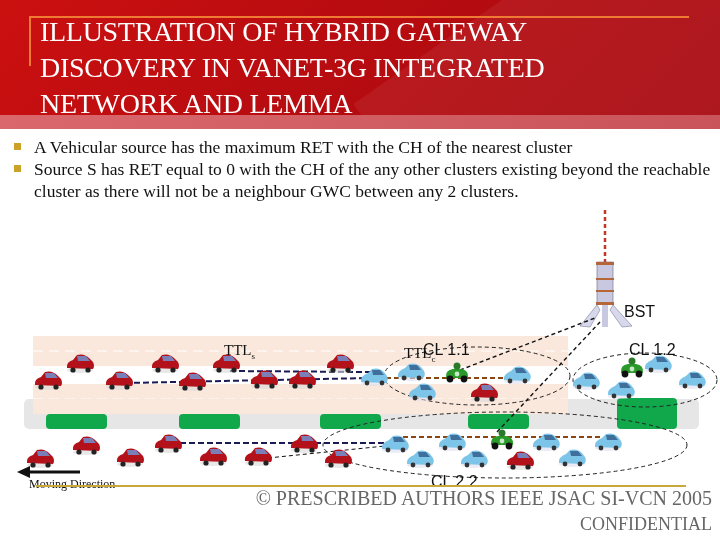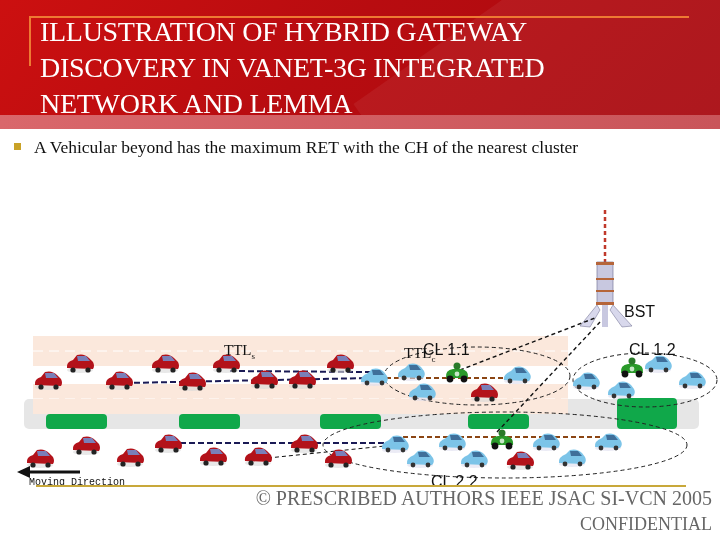--- a/index.html
+++ b/index.html
@@ -23,39 +23,43 @@
   .bullets { position: absolute; left: 12px; top: 136px; width: 700px; font-size: 17.5px; color: #111; line-height: 22px; }
   .bullet { position: relative; padding-left: 22px; margin-bottom: 0px; }
   .bullet .marker { position: absolute; left: 2px; top: 7px; width: 7px; height: 7px; background: #c9a227; }
   .diagram { position: absolute; left: 0; top: 0; width: 720px; height: 540px; }
   .lbl { position: absolute; font-family: "Liberation Sans", sans-serif; font-size: 16px; color: #111; }
   .ttl { position: absolute; font-family: "Liberation Serif", serif; font-size: 15px; color: #111; }
   .ttl sub { font-size: 9px; }
   .footer-line { position: absolute; left: 36px; top: 485px; width: 650px; height: 2px; background: #c8a83a; }
   .footer1 { position: absolute; right: 8px; top: 487px; font-size: 20px; color: #666; font-family: "Liberation Serif", serif; }
   .footer2 { position: absolute; right: 8px; top: 514px; font-size: 18px; color: #666; font-family: "Liberation Serif", serif; }
-  .moving { position: absolute; left: 29px; top: 477px; font-family: Liberation Mono, monospace; font-size: 10px; color: #111; }
+  .moving { position: absolute; left: 29px; top: 477px; font-family: Liberation Serif, serif; font-size: 12px; color: #111; }
 </style>
 </head>
 <body>
 
 <div class="title-band"></div>
 <div class="title-stripe"></div>
 <div class="title-frame-top"></div>
 <div class="title-frame-left"></div>
 <div class="title-text">
   <div>ILLUSTRATION OF HYBRID GATEWAY</div>
   <div>DISCOVERY IN VANET-3G INTEGRATED</div>
   <div>NETWORK AND LEMMA</div>
 </div>
 
 <div class="bullets">
   <div class="bullet">
     <span class="marker"></span>
-    <span>A Vehicular beyond has the maximum RET with the CH of the nearest cluster</span>
+    <span>A Vehicular source has the maximum RET with the CH of the nearest cluster</span>
+  </div>
+  <div class="bullet">
+    <span class="marker"></span>
+    <span>Source S has RET equal to 0 with the CH of the any other clusters existing beyond the reachable cluster as there will not be a neighbour GWC between any 2 clusters.</span>
   </div>
 </div>
 
 <svg class="diagram" viewBox="0 0 720 540" xmlns="http://www.w3.org/2000/svg">
   <defs>
     <g id="redcar">
       <ellipse cx="0" cy="4" rx="13" ry="3" fill="#d8d8d8" opacity="0.6"></ellipse>
       <path d="M-13,2 Q-14,-4 -7,-6 L-3,-11 Q4,-13 9,-8 L13,-4 Q15,0 13,3 Z" fill="#b3121a"></path>
       <path d="M-3,-10 L6,-10 L10,-5 L-2,-5 Z" fill="#7a7fb8"></path>
       <circle cx="-7" cy="4" r="2.6" fill="#222"></circle>

